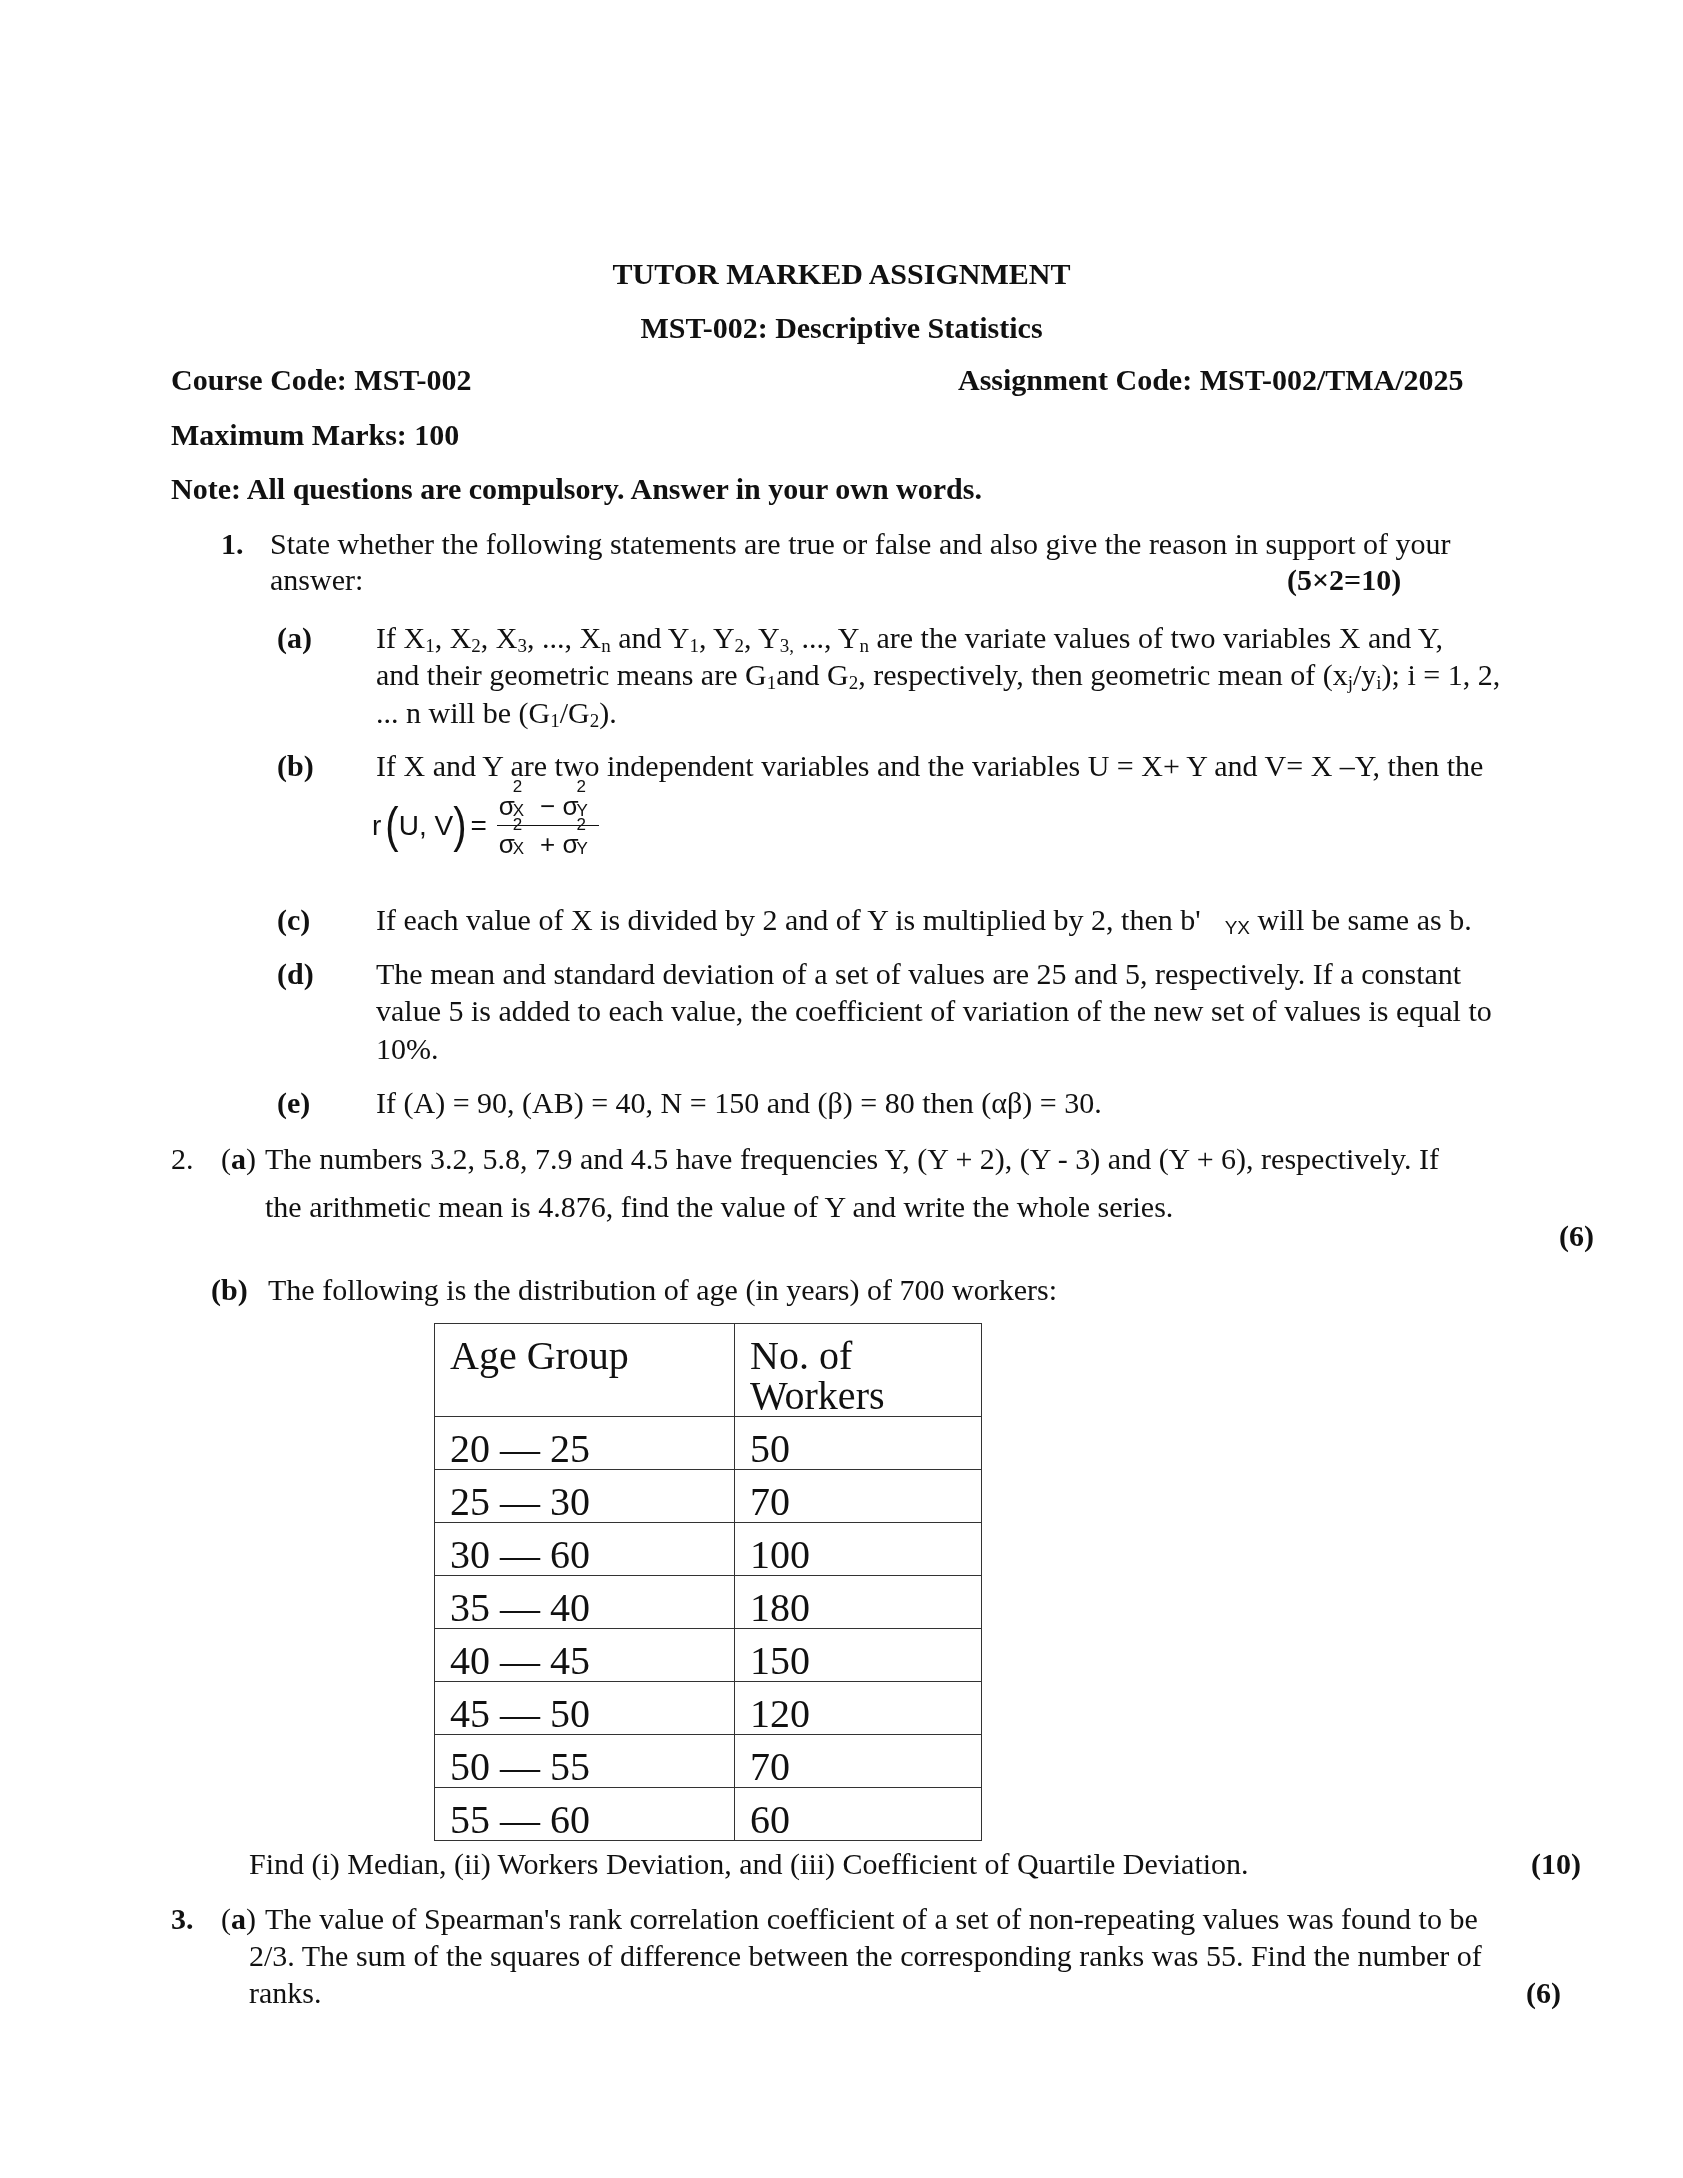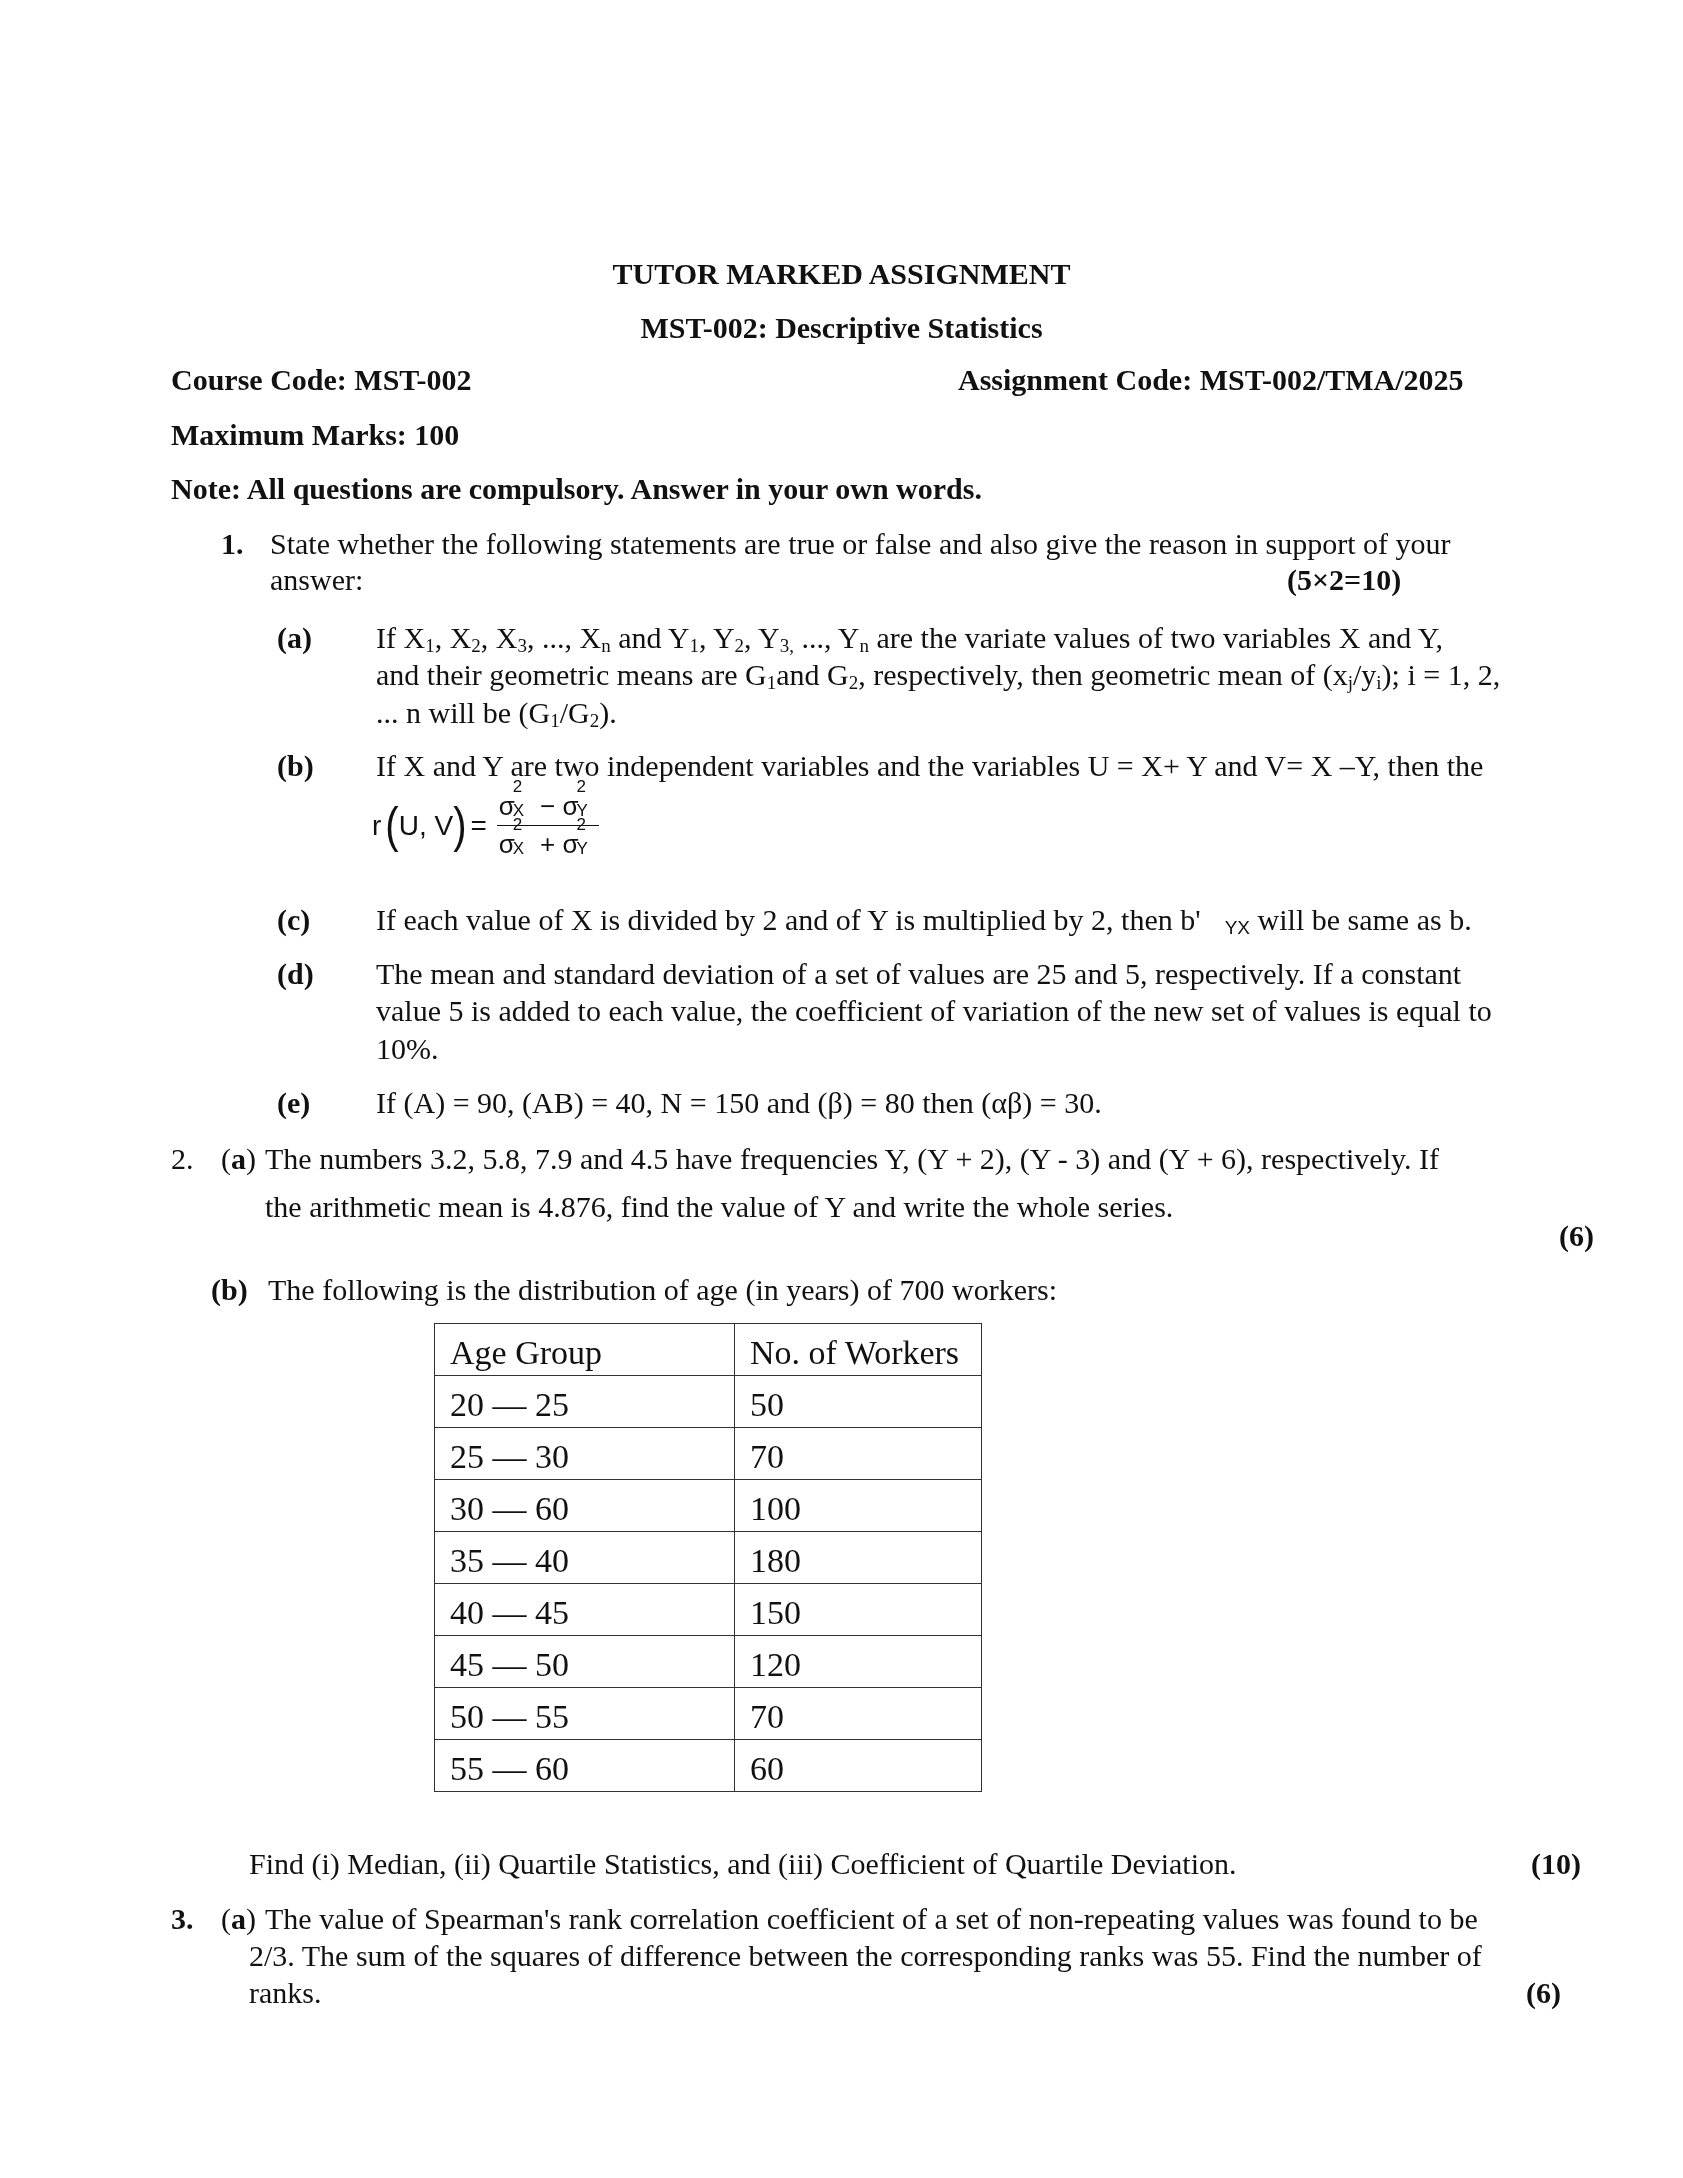--- a/index.html
+++ b/index.html
@@ -16,21 +16,21 @@
   .formula .paren { font-size:40px; font-weight:300; transform:scaleY(1.25); display:inline-block; }
   .frac { display:inline-flex; flex-direction:column; align-items:center; margin-left:6px; }
   .frac .num, .frac .den { padding:0 2px; white-space:nowrap; font-size:26px; }
   .frac .bar { width:100%; border-top:1.5px solid #111; margin:3px 0; }
   .sig { position:relative; display:inline-block; margin-right:18px; }
   .sig .sup { position:absolute; left:14px; top:-14px; font-size:17px; }
   .sig .sb { position:absolute; left:14px; top:10px; font-size:17px; }
 
   
   table.dist { position:absolute; left:434px; top:1323px; border-collapse:collapse;
-               font-family:"Liberation Serif", serif; font-size:34px; }
+               font-family:"Liberation Serif", serif; font-size:40px; }
   table.dist td { border:1.5px solid #333; height:52px; padding:0 0 0 15px; vertical-align:top;
                   line-height:1; padding-top:12px; box-sizing:border-box; }
   table.dist td.c1 { width:300px; }
   table.dist td.c2 { width:247px; }
 </style>
 </head>
 <body>
 
 <div class="ln b ctr" style="top:259px;">TUTOR MARKED ASSIGNMENT</div>
 <div class="ln b ctr" style="top:313px;">MST-002: Descriptive Statistics</div>
@@ -137,21 +137,21 @@
           <td class="c1">50 — 55</td>
           <td class="c2">70</td>
         </tr>
     <tr>
           <td class="c1">55 — 60</td>
           <td class="c2">60</td>
         </tr>
   </tbody>
     </table>
 
-  <div class="ln" style="left:249px; top:1849px;">Find (i) Median, (ii) Quartile Statistics, and (iii) Coefficient of Quartile Deviation.</div>
+  <div class="ln" style="left:249px; top:1849px;">Find (i) Median, (ii) Workers Deviation, and (iii) Coefficient of Quartile Deviation.</div>
   <div class="ln b" style="left:1485px; width:96px; top:1849px; text-align:right;">(10)</div>
 </div>
 
 <div>
   <div class="ln b" style="left:171px; top:1904px;">3.</div>
   <div class="ln" style="left:221px; top:1904px;"><span>(</span><span class="b">a</span><span>)</span></div>
   <div class="ln" style="left:265px; top:1904px;">The value of Spearman's rank correlation coefficient of a set of non-repeating values was found to be</div>
   <div class="ln" style="left:249px; top:1941px;">2/3. The sum of the squares of difference between the corresponding ranks was 55. Find the number of</div>
   <div class="ln" style="left:249px; top:1978px;">ranks.</div>
   <div class="ln b" style="left:1485px; width:76px; top:1978px; text-align:right;">(6)</div>

